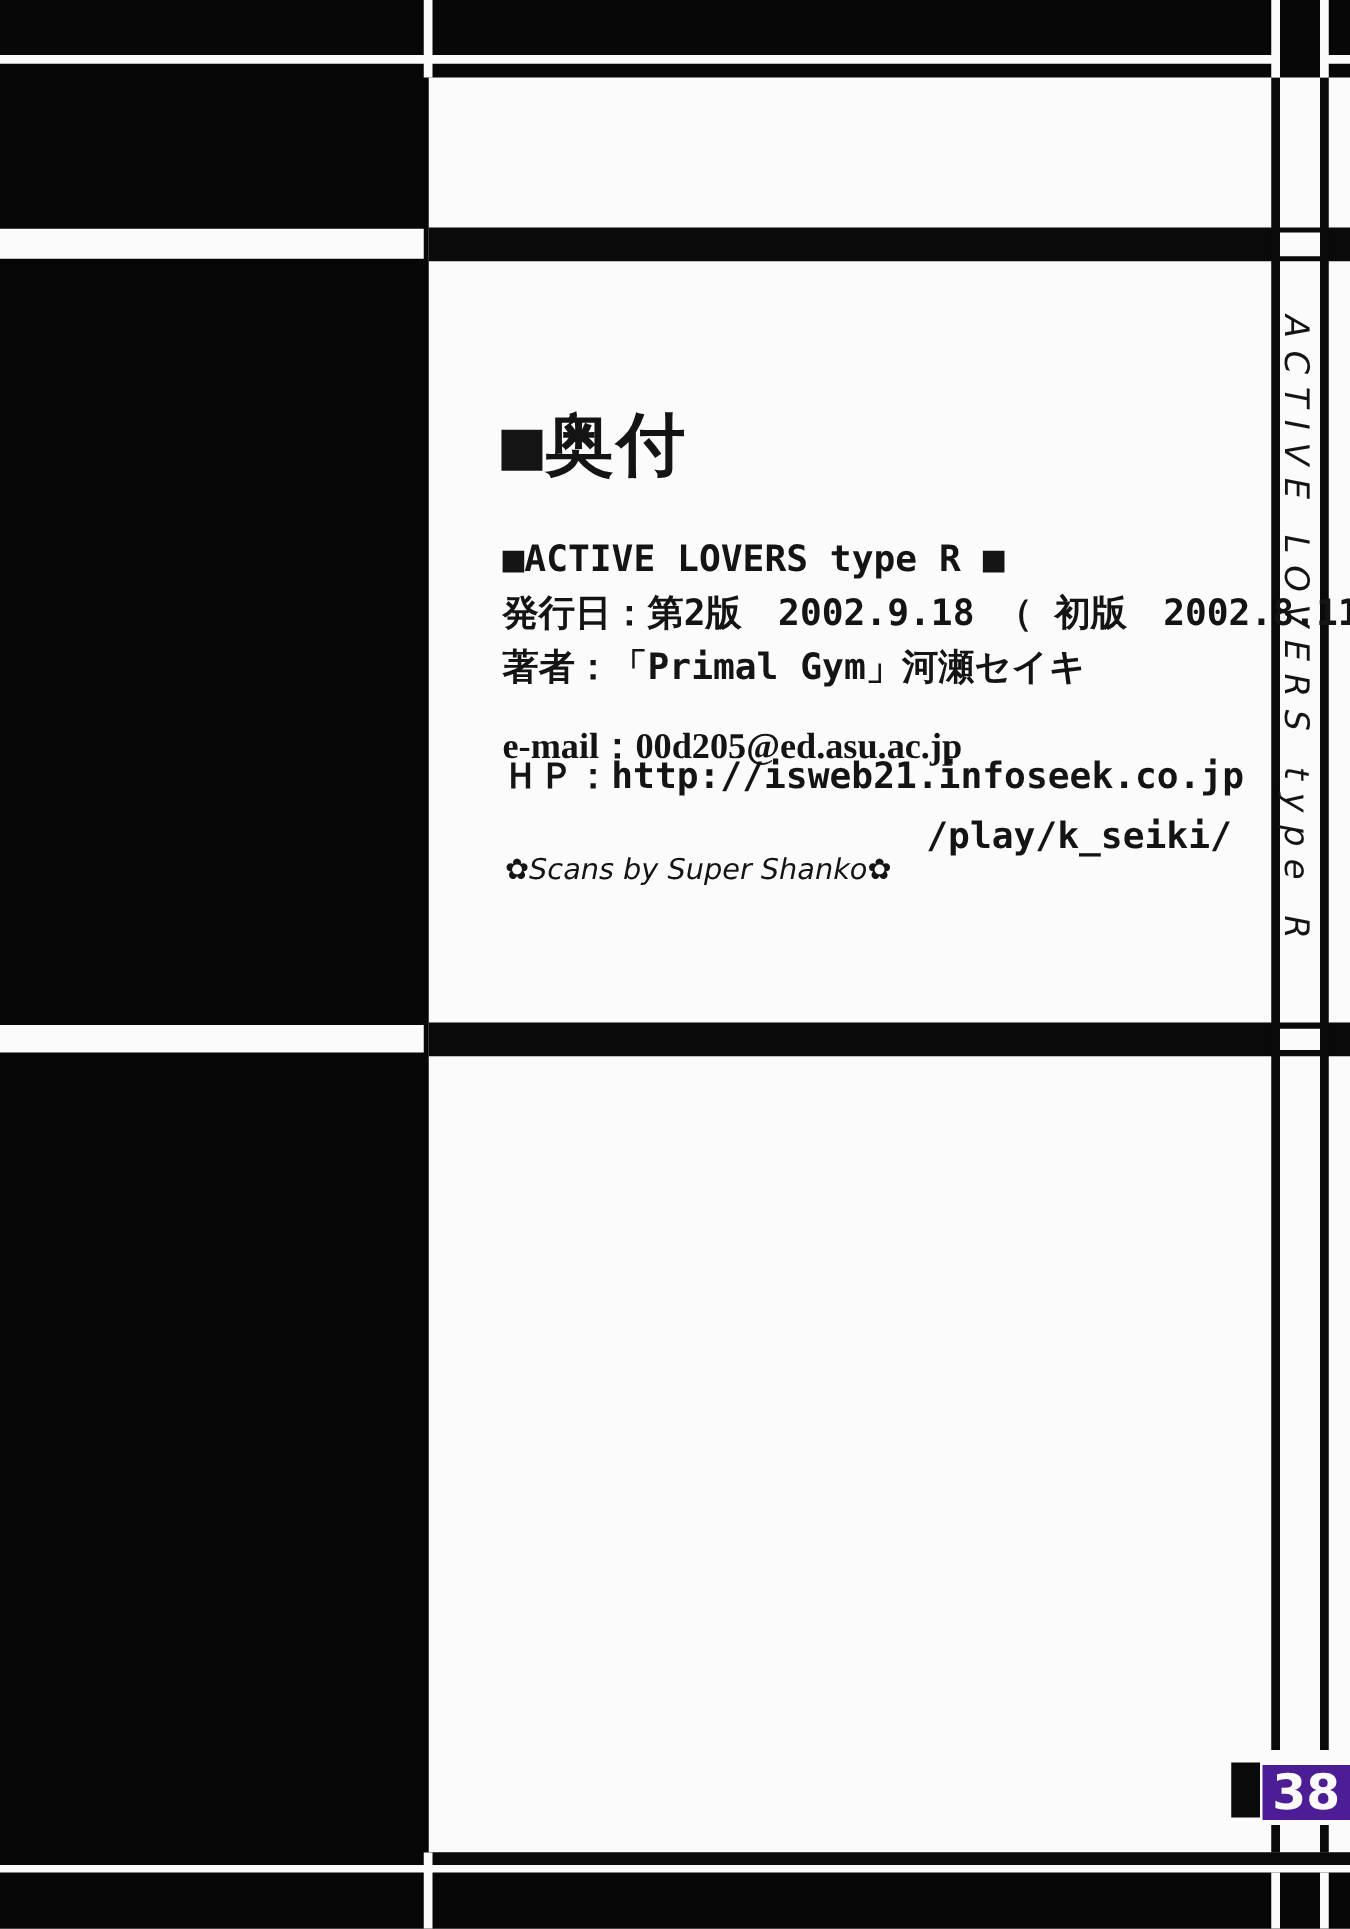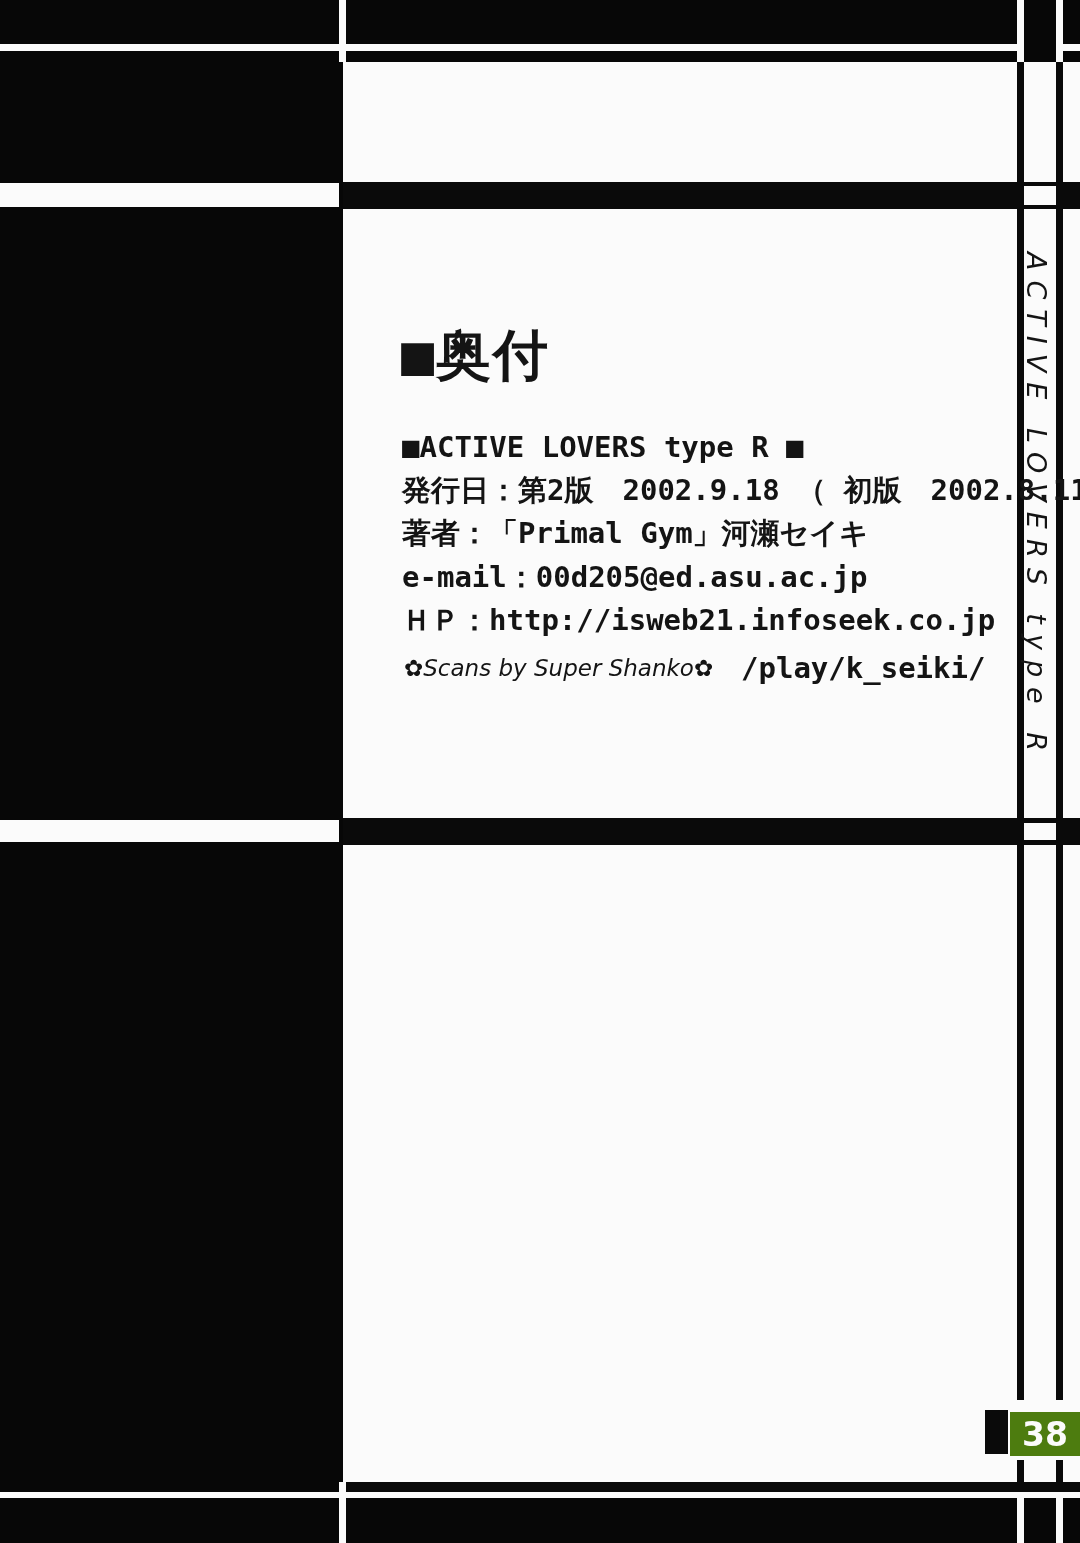--- a/index.html
+++ b/index.html
@@ -22,43 +22,44 @@
     line-height:1.15;
     white-space:pre;
     z-index:6;
   }
   .heading { font-size:55px; letter-spacing:2px; }
   .credit {
     font-family:"DejaVu Sans","Liberation Sans",sans-serif;
     font-style:italic;
     font-weight:normal;
     font-size:23px;
+    margin-top:28px;
   }
   .spine {
     position:absolute;
     left:1052px; top:252px;
     transform:rotate(90deg);
     transform-origin:0 0;
     white-space:nowrap;
     font-family:"DejaVu Sans","Liberation Sans",sans-serif;
     font-style:italic;
     font-size:27px;
     letter-spacing:10px;
     color:#141414;
     z-index:6;
   }
   .badge {
     position:absolute;
     left:1010px; top:1412px; width:70px; height:44px;
-    background:#4d7c0f;
+    background:#4c1d95;
     display:flex; align-items:center; justify-content:center;
     color:#fbfbfb;
     font-family:"DejaVu Sans","Liberation Sans",sans-serif;
     font-weight:bold;
-    font-size:33px;
+    font-size:39px;
     z-index:7;
   }
 </style>
 </head>
 <body>
 
 <div class="abs white" style="left:343px; top:62px; width:737px; height:1420px; z-index:1;"></div>
 
 <div class="abs black" style="left:343px; top:182px; width:737px; height:27px; z-index:2;"></div>
 <div class="abs white" style="left:1024px; top:186px; width:32px; height:19px; z-index:3;"></div>
@@ -89,21 +90,21 @@
 <div class="abs white" style="left:1056px; top:1498px; width:7px; height:45px; z-index:4;"></div>
 
 <div class="txt heading" style="left:401px; top:324px;">■奥付</div>
 
 <div class="txt" style="left:402px; top:431px;">■ACTIVE LOVERS type R ■</div>
 
 <div class="txt" style="left:402px; top:474px;">発行日：第2版　2002.9.18 （ 初版　2002.8.11 ）</div>
 
 <div class="txt" style="left:402px; top:517px;">著者：「Primal Gym」河瀬セイキ</div>
 
-<div class="txt" style="left:402px; top:561px;">e-mail：00d205@ed.asu.ac.jp</div>
+<div class="txt" style="left:402px; top:581px;font-family:Liberation Serif, serif;">e-mail：00d205@ed.asu.ac.jp</div>
 
 <div class="txt" style="left:402px; top:604px;text-align:center;">ＨＰ：http://isweb21.infoseek.co.jp</div>
 
 <div class="txt credit" style="left:404px; top:655px;">✿Scans by Super Shanko✿</div>
 
 <div class="txt" style="left:713px; top:652px;margin-left:28px;">/play/k_seiki/</div>
 
 <div class="spine">ACTIVE LOVERS type R</div>
 
 <div class="abs black" style="left:985px; top:1410px; width:23px; height:44px; z-index:7;"></div>

